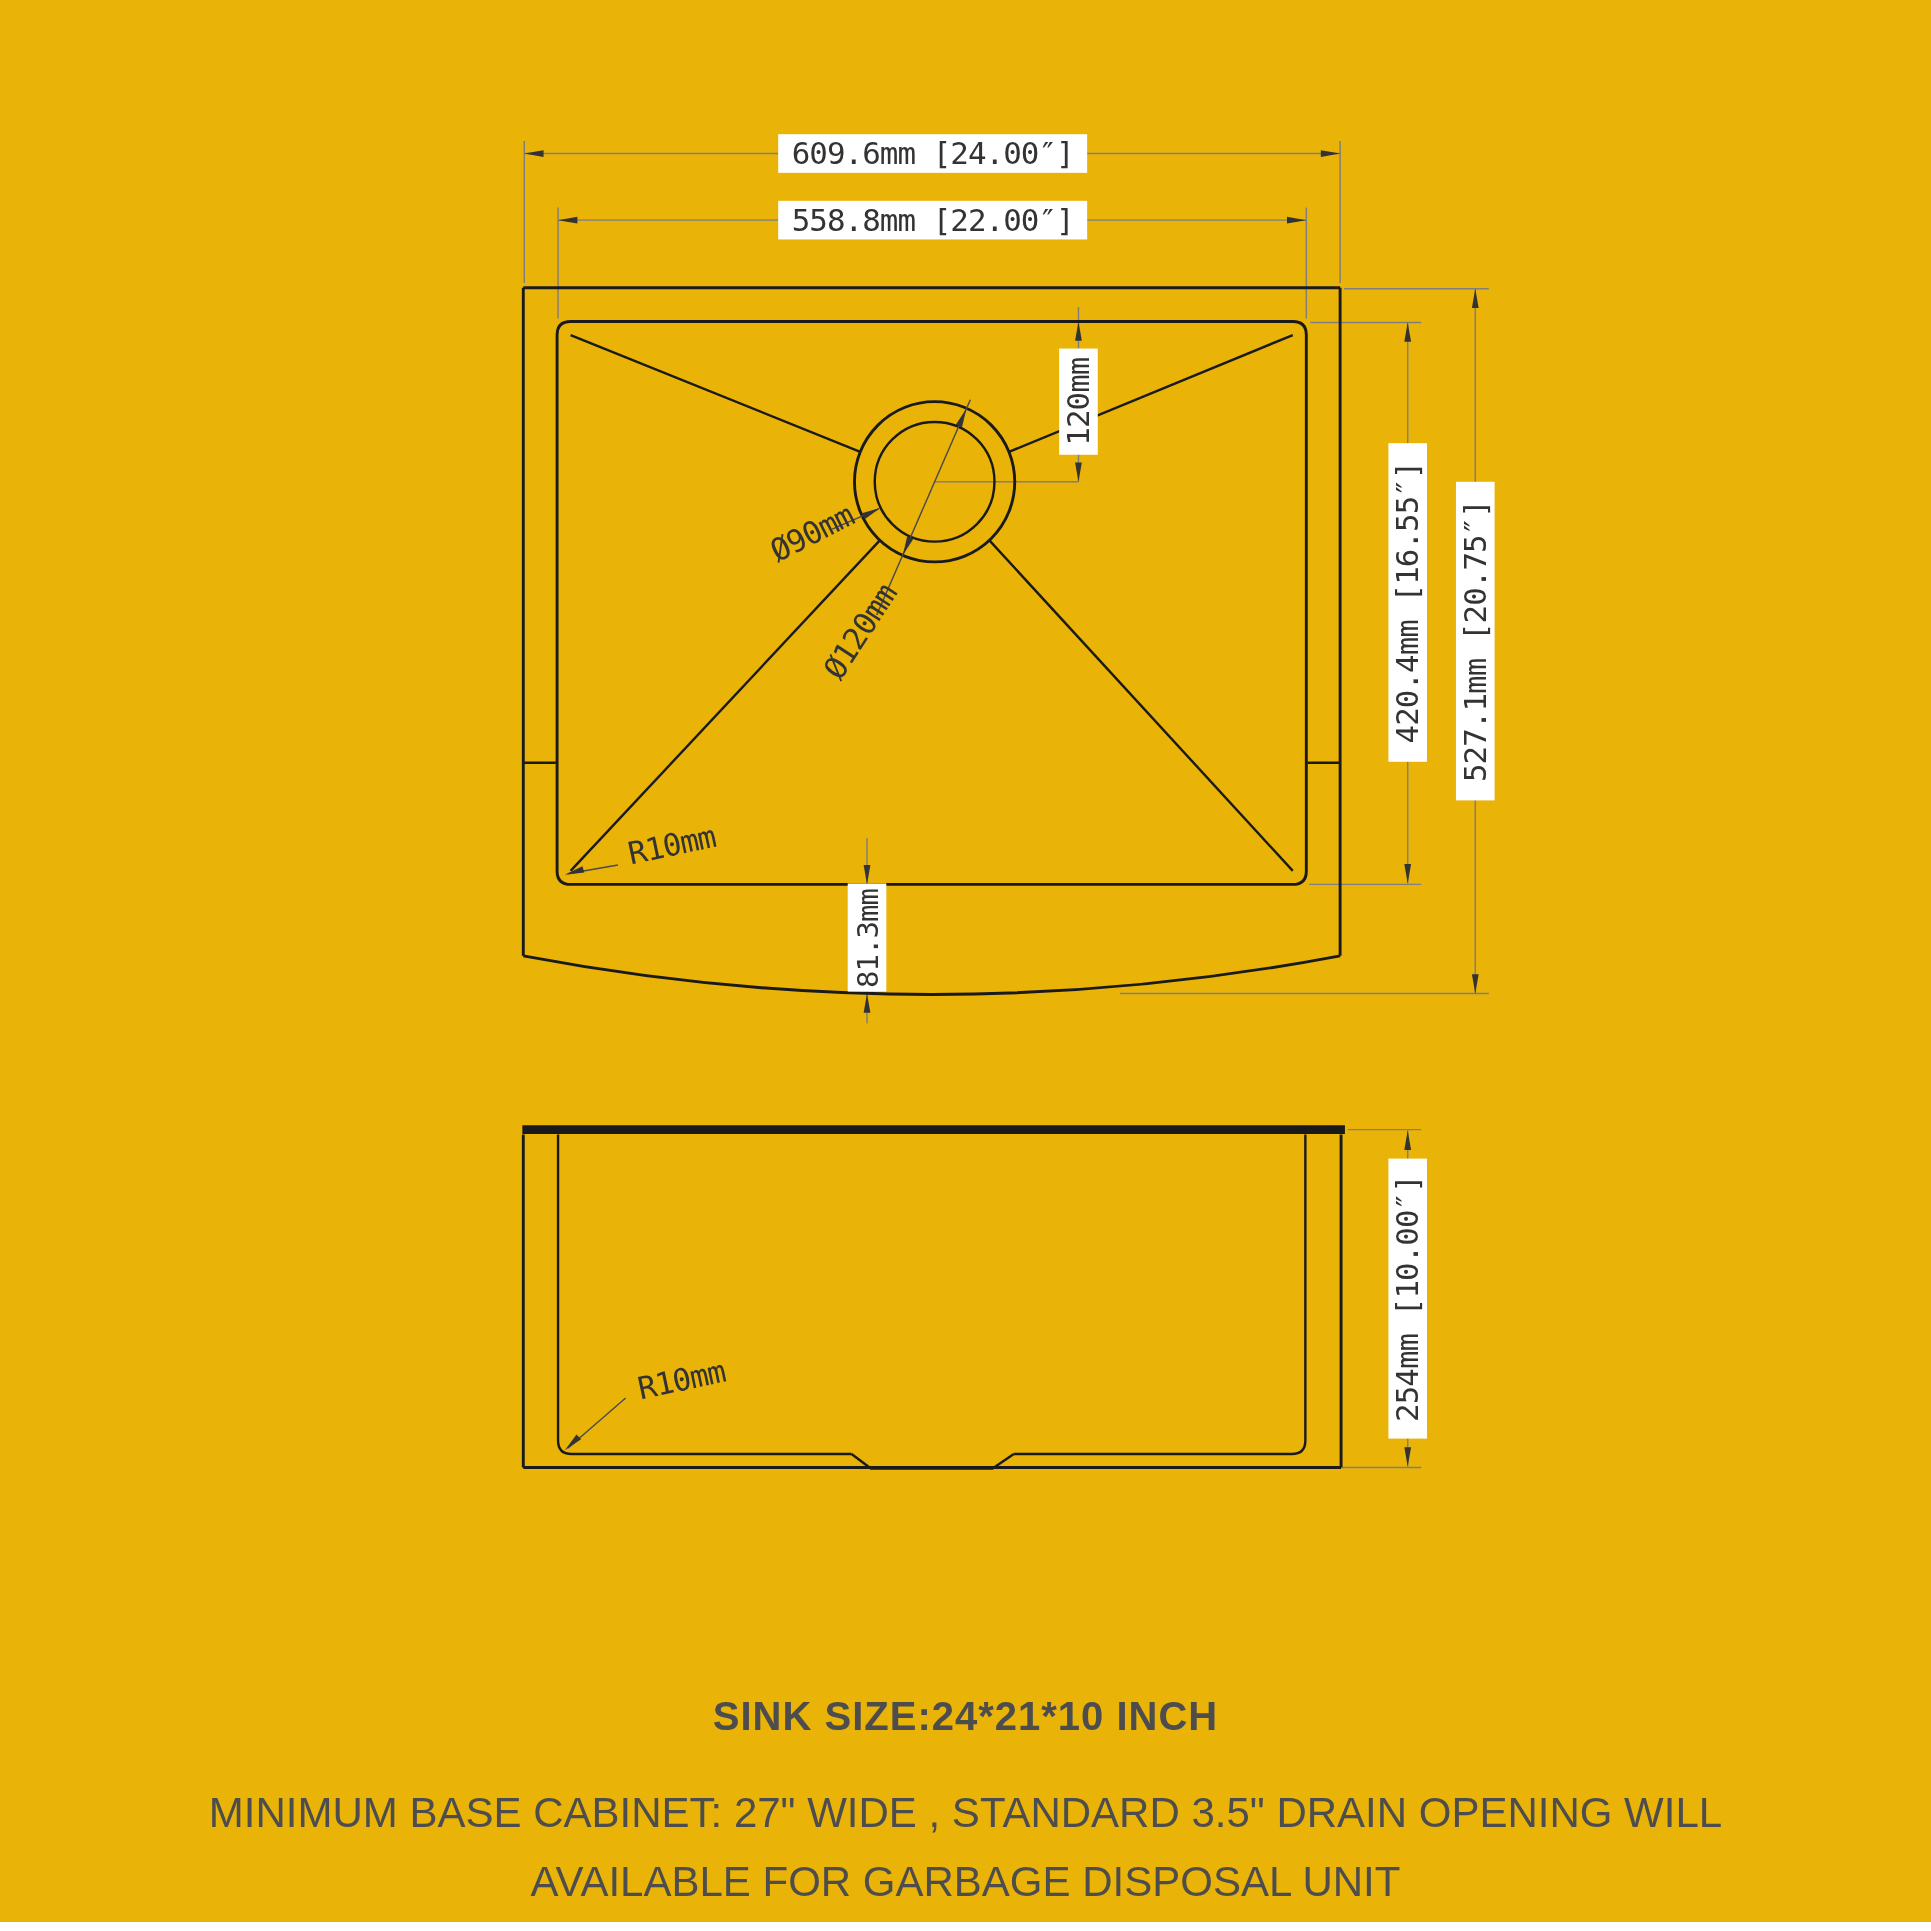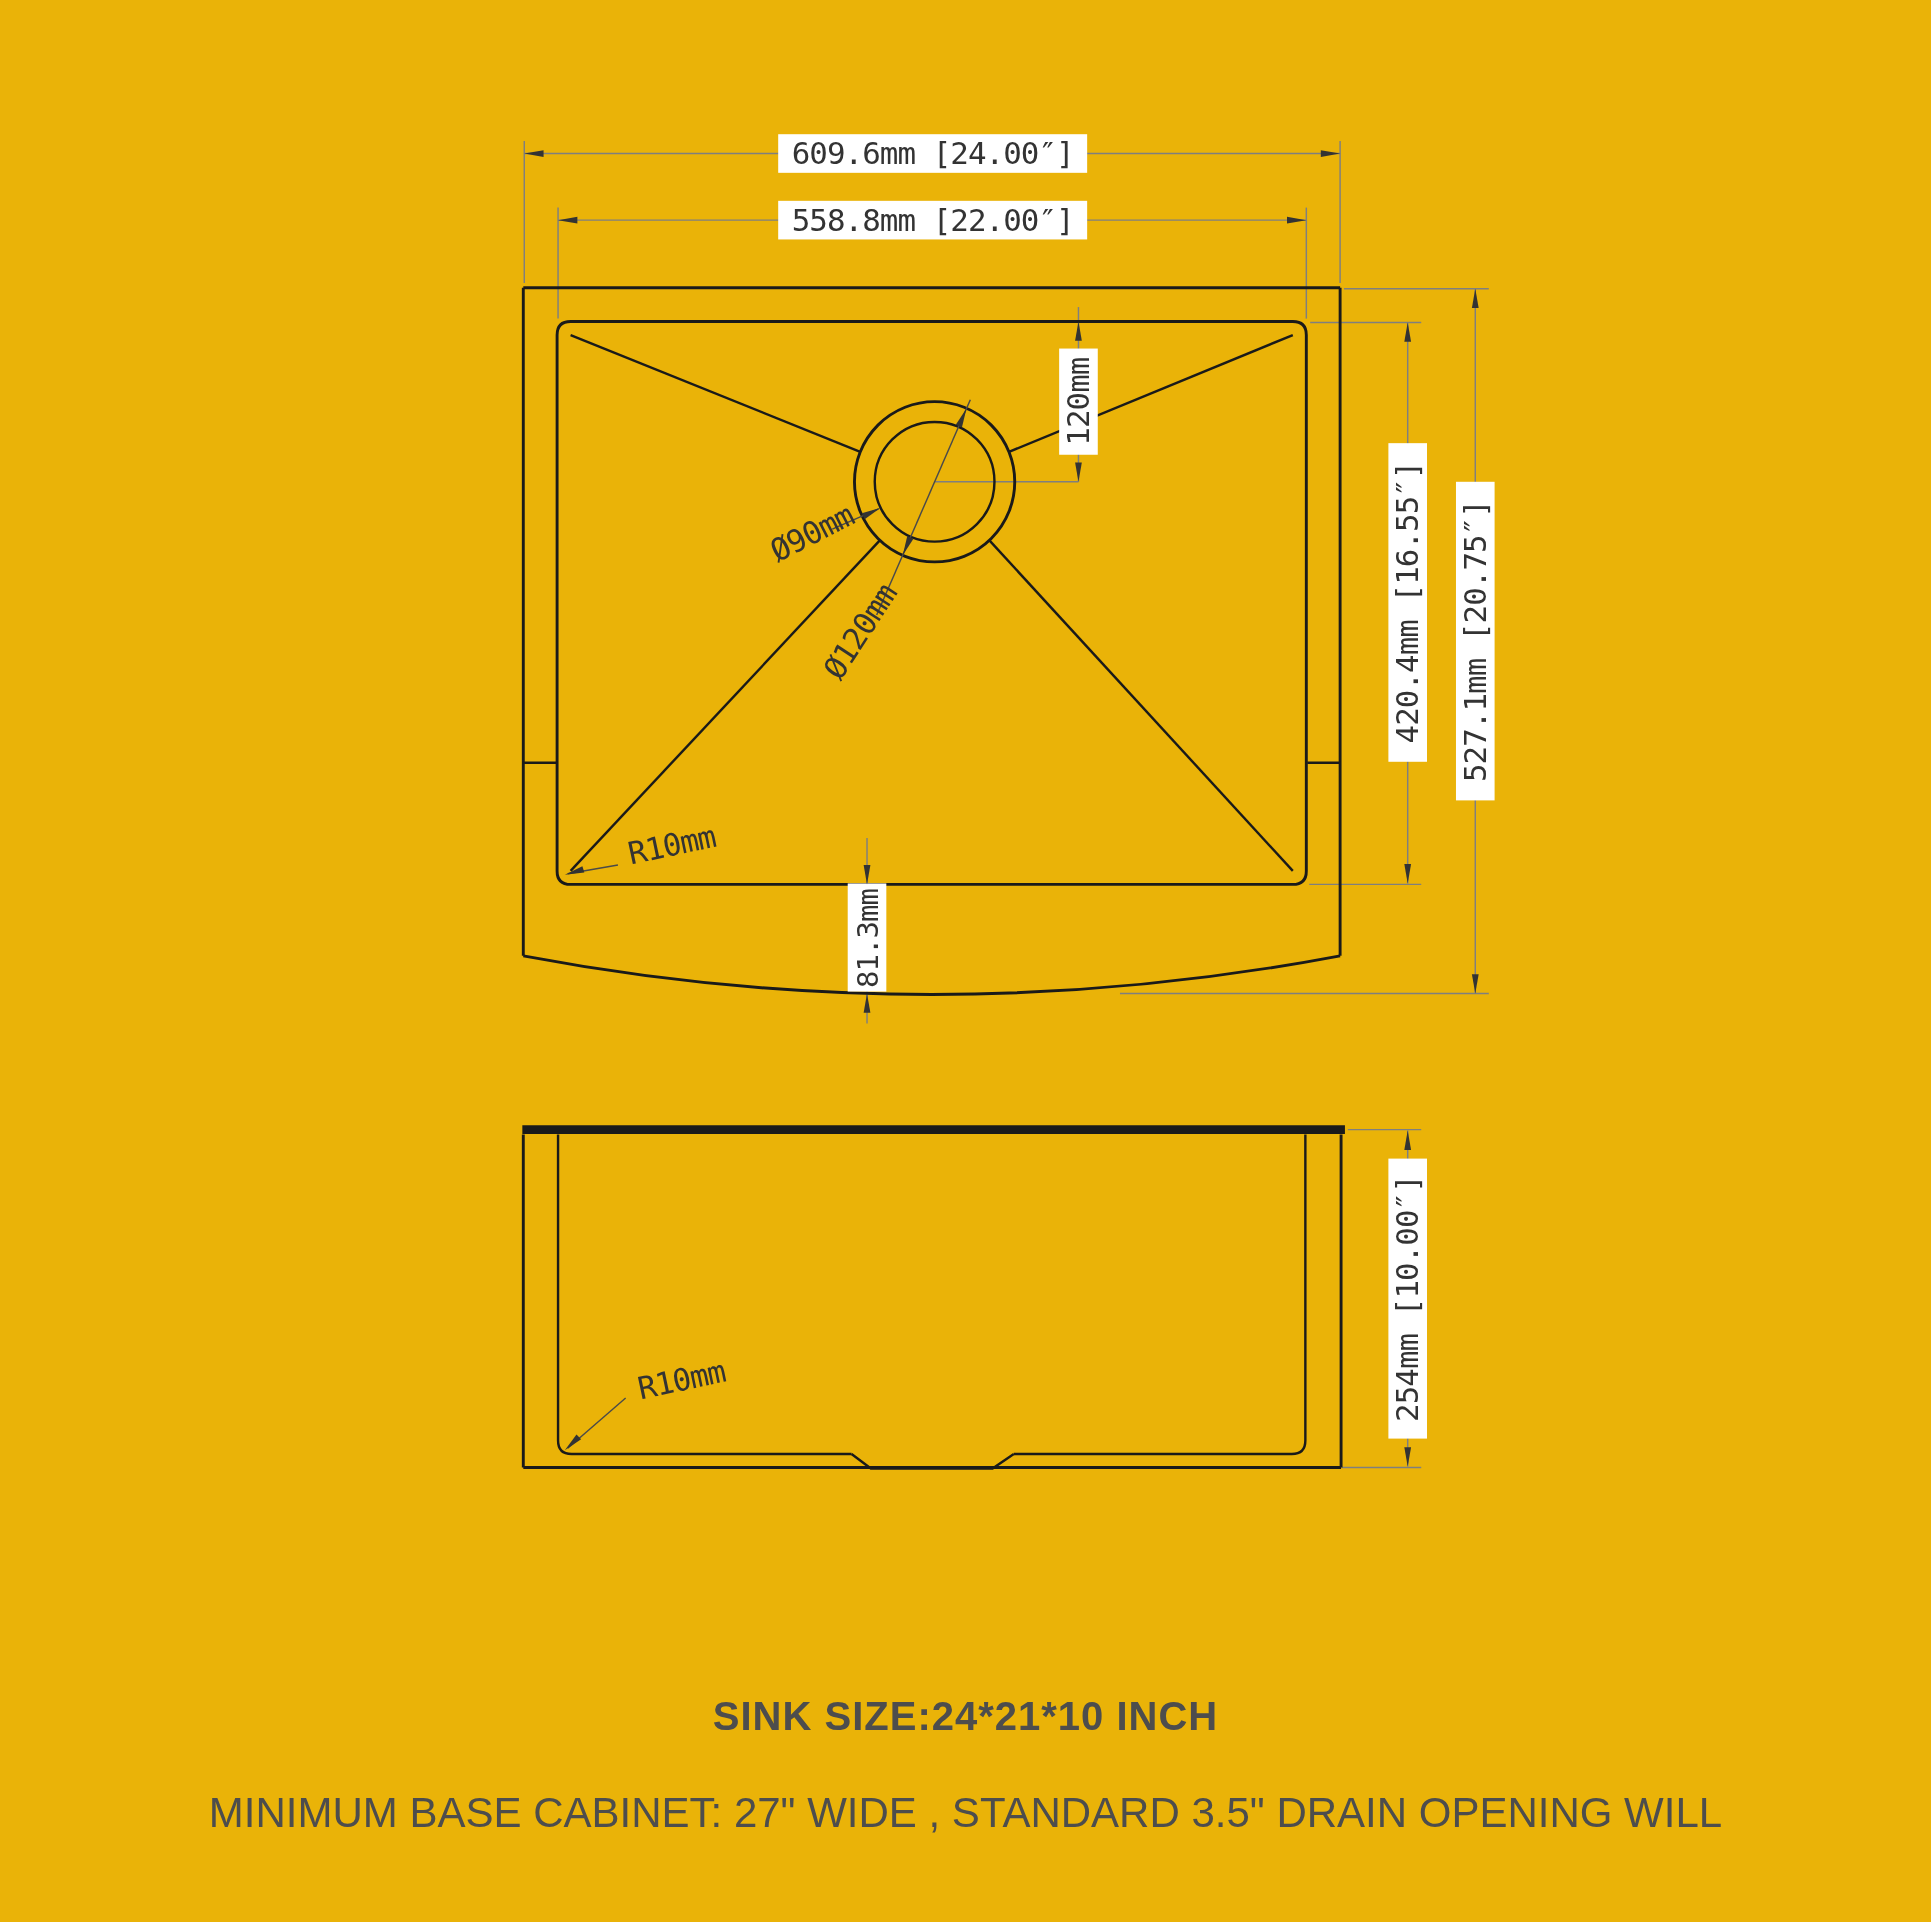--- a/index.html
+++ b/index.html
@@ -144,16 +144,17 @@
       <text class="dimtext" x="0" y="0" transform="translate(900,660) rotate(-57)">Ø120mm</text>
       <text class="dimtext" x="0" y="0" transform="translate(698,886) rotate(-12)">R10mm</text>
       <text class="dimtext" x="1458" y="1356" transform="rotate(-90 1458 1345)">254mm  [10.00″]</text>
       <text class="dimtext" x="0" y="0" transform="translate(708,1440) rotate(-12)">R10mm</text>
     </g>
   </svg>
 
   <div class="notes">
     <div class="title">SINK SIZE:24*21*10 INCH</div>
     <div class="note note1">MINIMUM BASE CABINET: 27" WIDE , STANDARD 3.5" DRAIN OPENING WILL</div>
+    <div class="note note2">AVAILABLE FOR GARBAGE DISPOSAL UNIT</div>
   </div>
 
 </div>
 
 
 </body></html>

